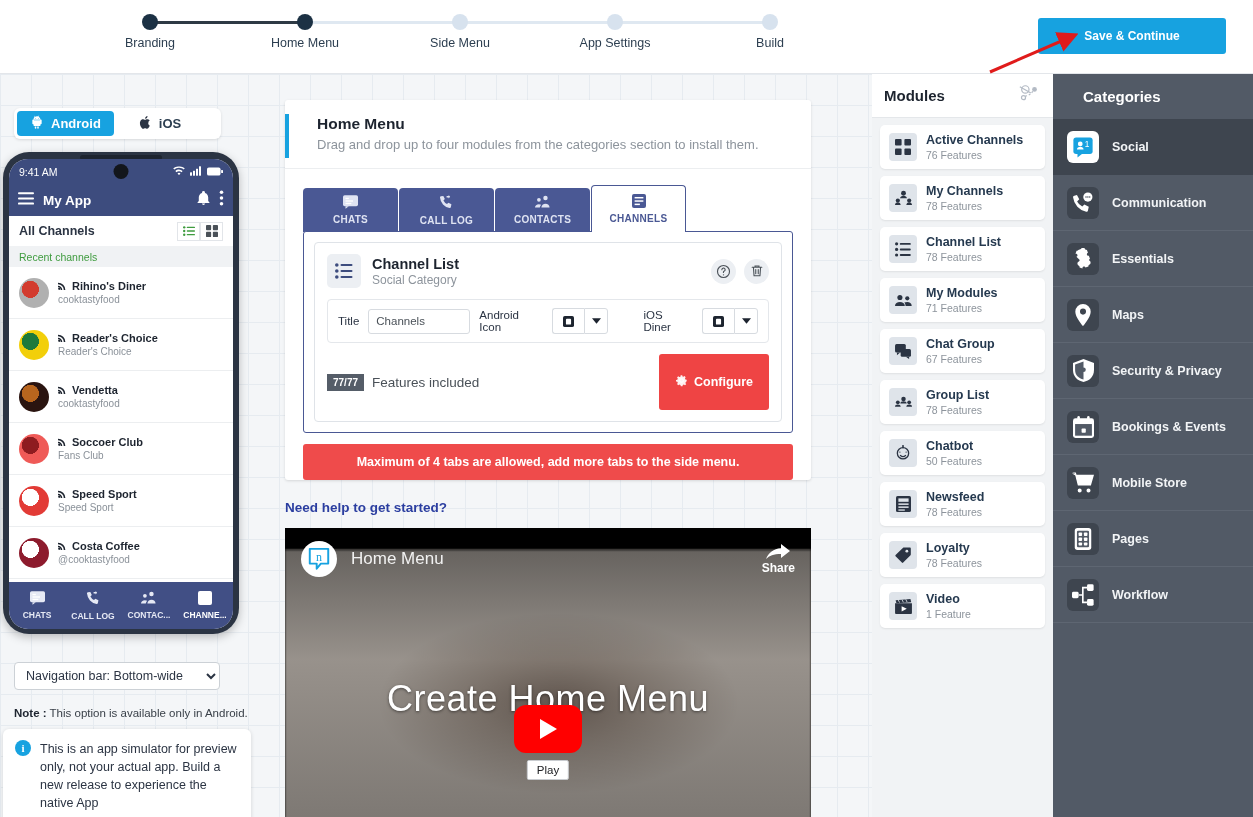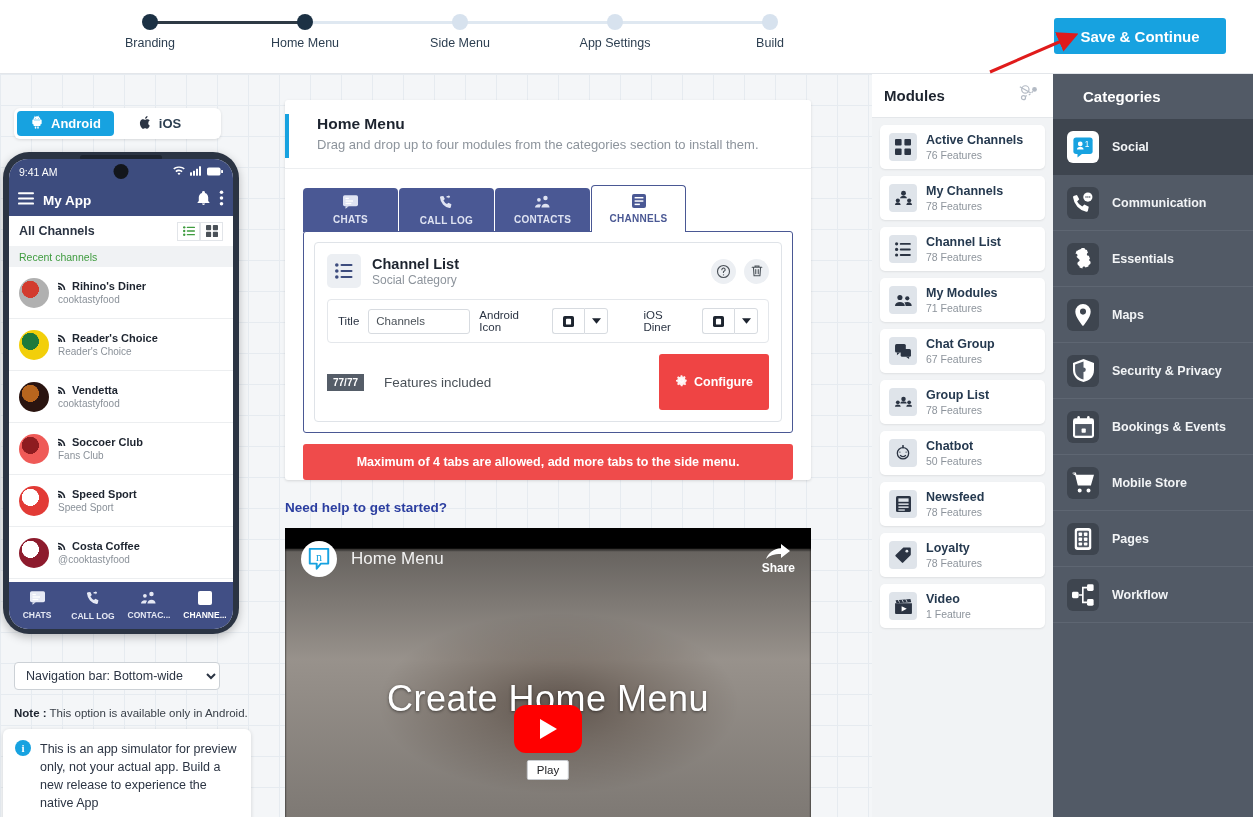--- a/index.html
+++ b/index.html
@@ -25,23 +25,23 @@
   .dot.done { background: #1c3144; }
   .seg { position: absolute; top: 7px; height: 3px; z-index: 1; }
   .seg.done { background: #2f3a45; }
   .seg.todo { background: #dfe8f1; }
   .step-label {
     position: absolute; top: 22px; transform: translateX(-50%);
     font-size: 12.5px; color: #2c3e50; white-space: nowrap;
   }
 
   .save-btn {
-    position: absolute; right: 27px; top: 18px; width: 172px; height: 36px;
+    position: absolute; right: 27px; top: 18px; width: 188px; height: 36px;
     background: #17a2e0; color: #fff; border: none; border-radius: 3px;
-    font-size: 15px; font-weight: bold; cursor: pointer;
+    font-size: 12px; font-weight: bold; cursor: pointer;
     font-family: "Liberation Sans", sans-serif;
   }
   .arrow-svg { position: absolute; left: 985px; top: 14px; width: 100px; height: 60px; pointer-events: none; }
 
   
   .canvas {
     position: absolute; left: 0; top: 74px; width: 872px; height: 743px;
     background-color: #f4f6f8;
     background-image:
       linear-gradient(to right, #e6ebf0 1px, transparent 1px),
@@ -207,21 +207,21 @@
   .ip-caret {
     width: 24px; height: 26px; border: 1px solid #d7dbe0;
     display: flex; align-items: center; justify-content: center; background: #fff;
     border-radius: 0 3px 3px 0; cursor: pointer;
   }
   .feat-row { margin-top: 11px; display: flex; align-items: center; }
   .feat-badge {
     background: #555d68; color: #fff; font-size: 10px; font-weight: bold;
     padding: 3px 6px; border-radius: 0; margin-right: 8px;
   }
-  .feat-lbl { font-size: 13.5px; color: #4a5158; margin-left: 12px; }
+  .feat-lbl { font-size: 13.5px; color: #4a5158; }
   .cfg-btn {
     margin-left: auto; background: #ef4444; border: none; color: #fff;
     font-size: 12.5px; font-weight: bold; padding: 20px 16px; border-radius: 3px;
     display: flex; align-items: center; gap: 6px; cursor: pointer;
     font-family: "Liberation Sans", sans-serif;
   }
   .warn-bar {
     margin: 10px 18px 14px 18px; background: #ef4b4b; color: #fff;
     text-align: center; font-size: 12.5px; font-weight: bold;
     padding: 11px 0; border-radius: 3px;

